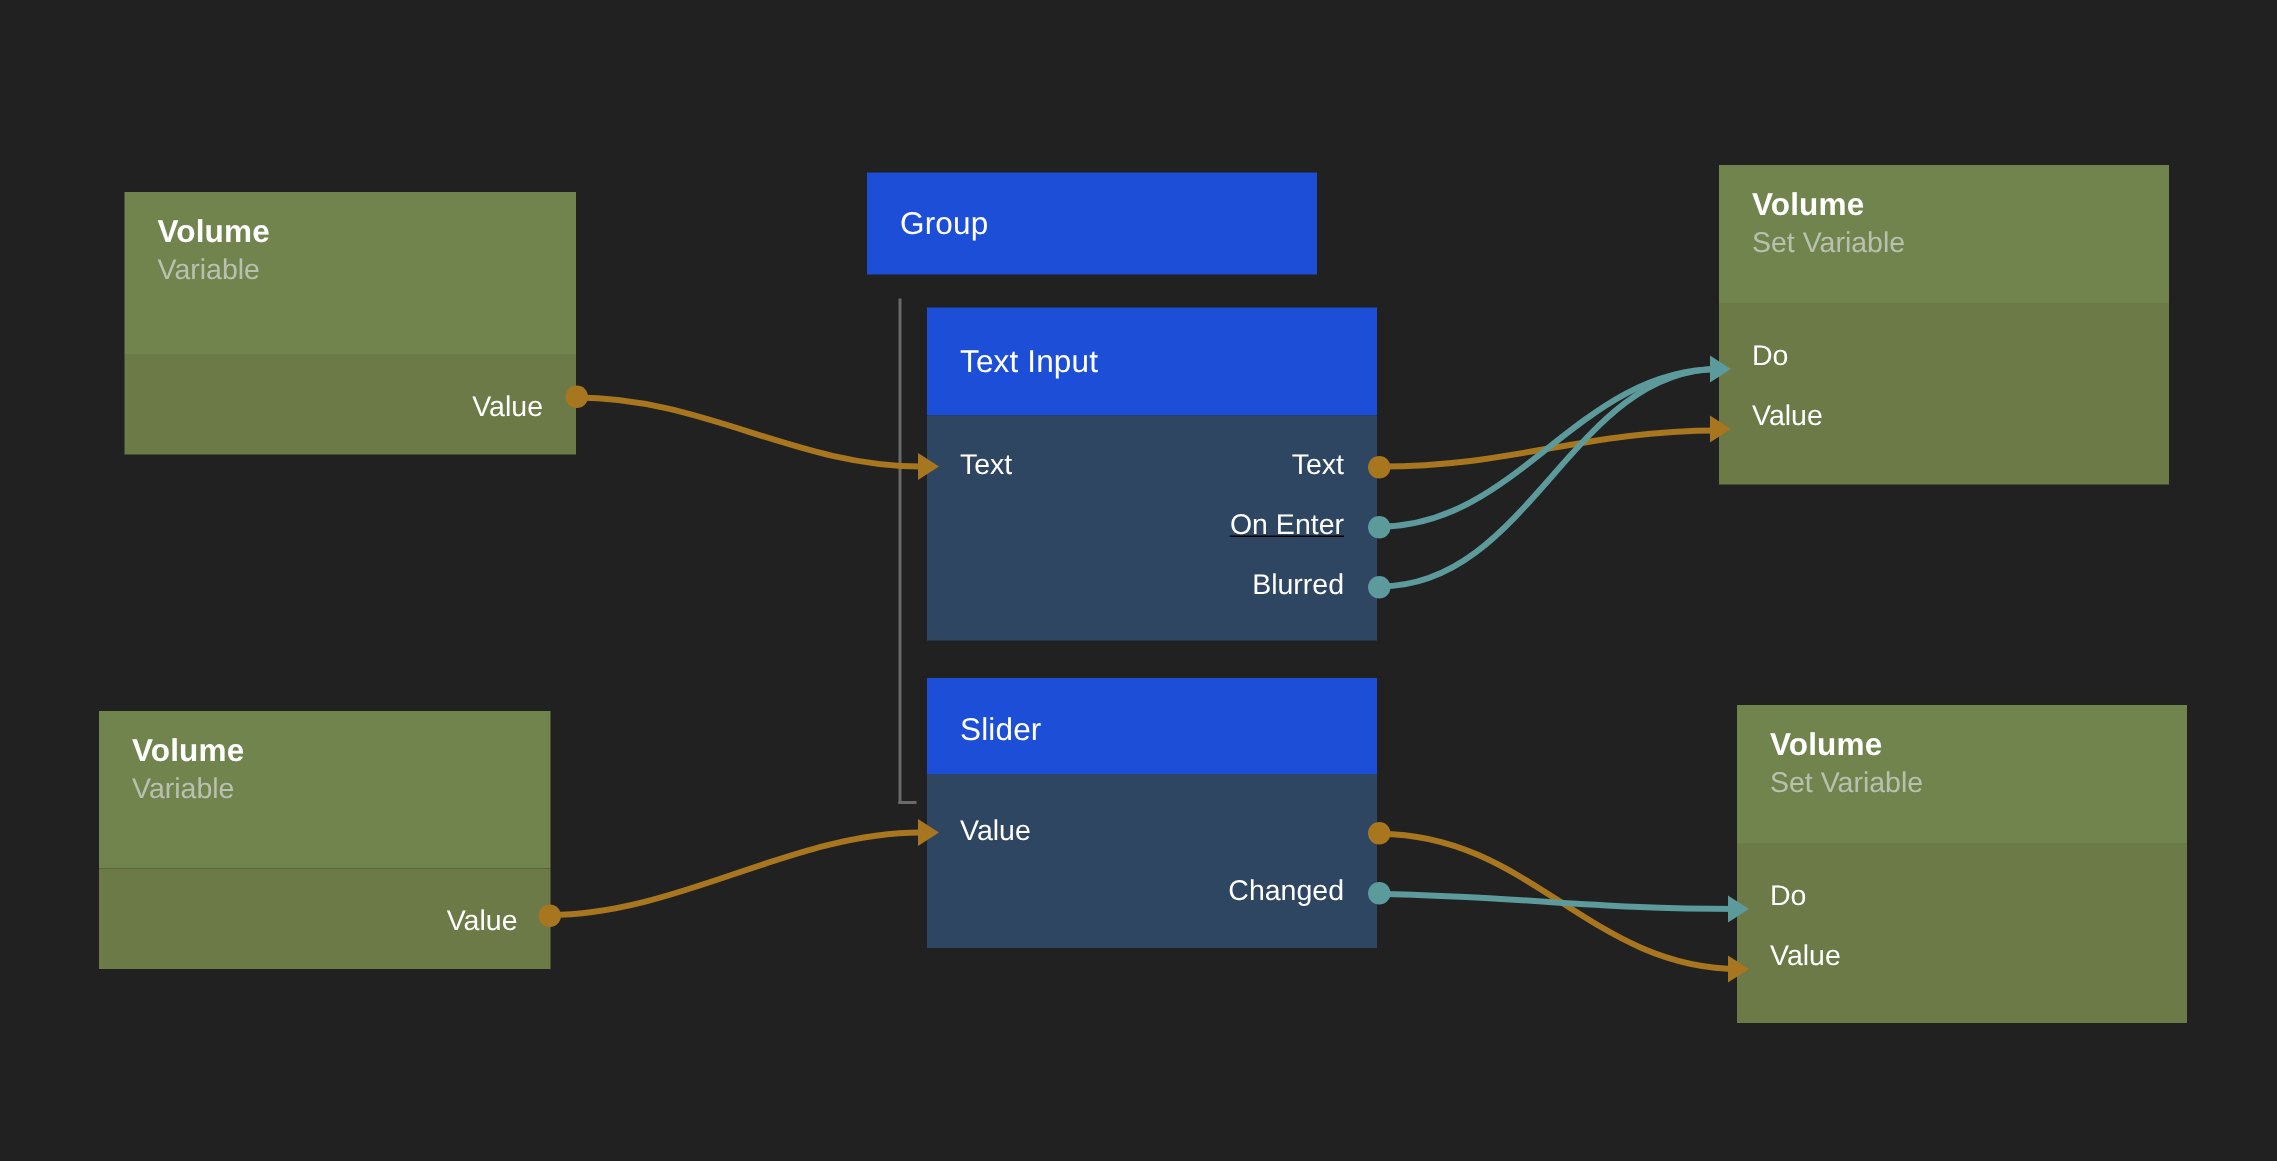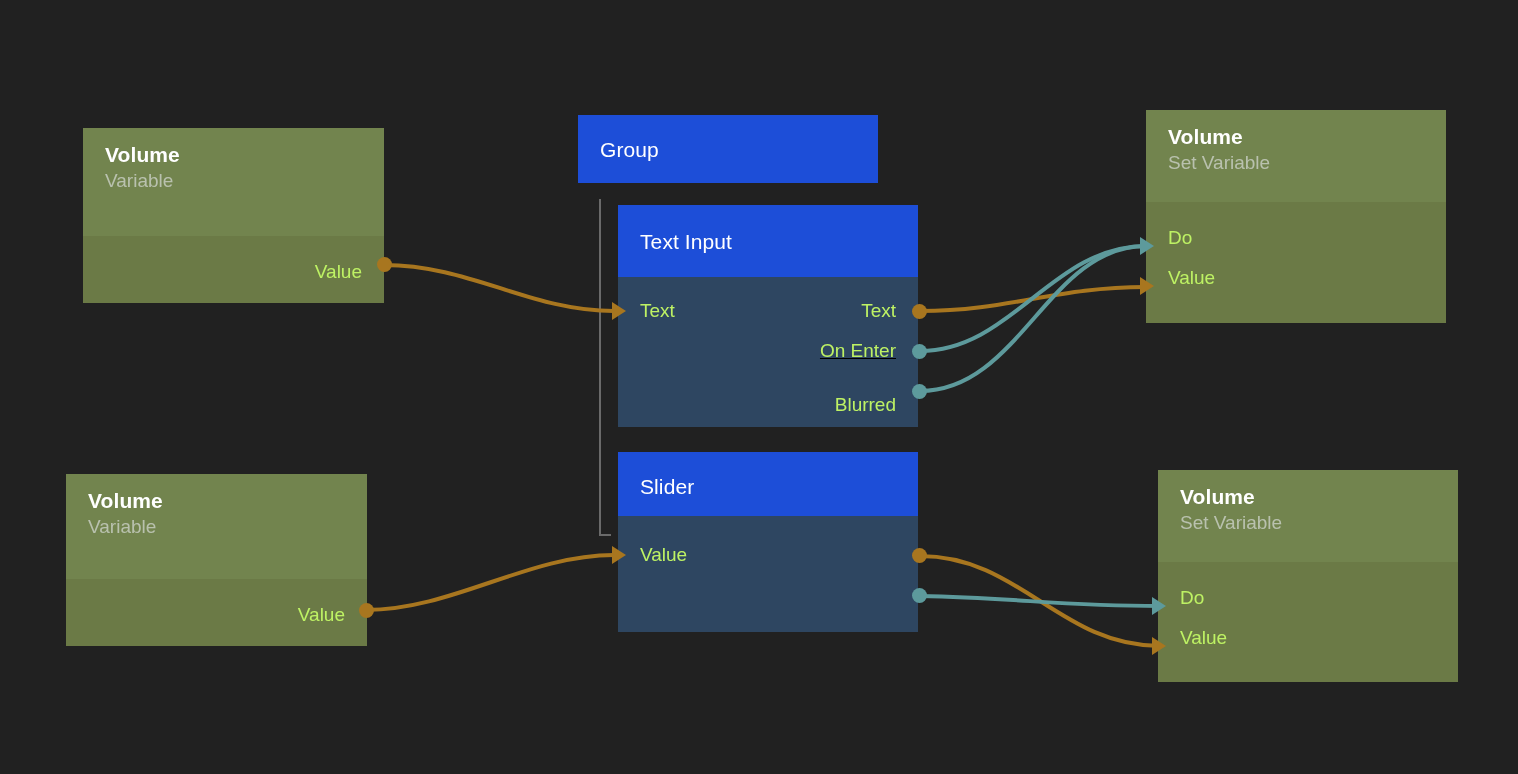--- a/index.html
+++ b/index.html
@@ -75,21 +75,21 @@
   
   .port-row {
     position: absolute;
     left: 0;
     right: 0;
     height: 24px;
     display: flex;
     align-items: center;
   }
   .port-label {
-    color: #bef264;
+    color: #ffffff;
     font-size: 19px;
     line-height: 24px;
     white-space: nowrap;
   }
   .port-label.in  { margin-left: 22px; }
   .port-label.out { margin-left: auto; margin-right: 22px; }
 
   
   .dot {
     position: absolute;
@@ -183,38 +183,41 @@
     <div class="node-body" style="height:150px;">
       <div class="port-row" style="top:22px;">
         <span class="port-label in">Text</span>
       </div>
       <div class="port-row" style="top:22px;">
         <span class="port-label out">Text</span>
       </div>
       <div class="port-row" style="top:62px;text-decoration:underline;">
         <span class="port-label out">On Enter</span>
       </div>
-      <div class="port-row" style="top:116px;">
+      <div class="port-row" style="top:102px;">
         <span class="port-label out">Blurred</span>
       </div>
     </div>
     <div class="arrow data" style="left:-6px; top:97px;"></div>
     <div class="dot data" style="left:294px; top:99px;"></div>
     <div class="dot event" style="left:294px; top:139px;"></div>
     <div class="dot event" style="left:294px; top:179px;"></div>
   </div>
 
   <div class="node blue" style="left:618px; top:452px; width:300px; height:180px;">
     <div class="node-header" style="height:64px; padding-top:20px;">
       <span class="title plain">Slider</span>
     </div>
     <div class="node-body" style="height:116px;">
       <div class="port-row" style="top:27px;">
         <span class="port-label in">Value</span>
       </div>
+      <div class="port-row" style="top:67px;">
+        <span class="port-label out">Changed</span>
+      </div>
     </div>
     <div class="arrow data" style="left:-6px; top:94px;"></div>
     <div class="dot data" style="left:294px; top:96px;"></div>
     <div class="dot event" style="left:294px; top:136px;"></div>
   </div>
 
   <div class="node green" style="left:1146px; top:110px; width:300px; height:213px;">
     <div class="node-header" style="height:92px;">
       <span class="title">Volume</span>
       <span class="subtitle">Set Variable</span>

